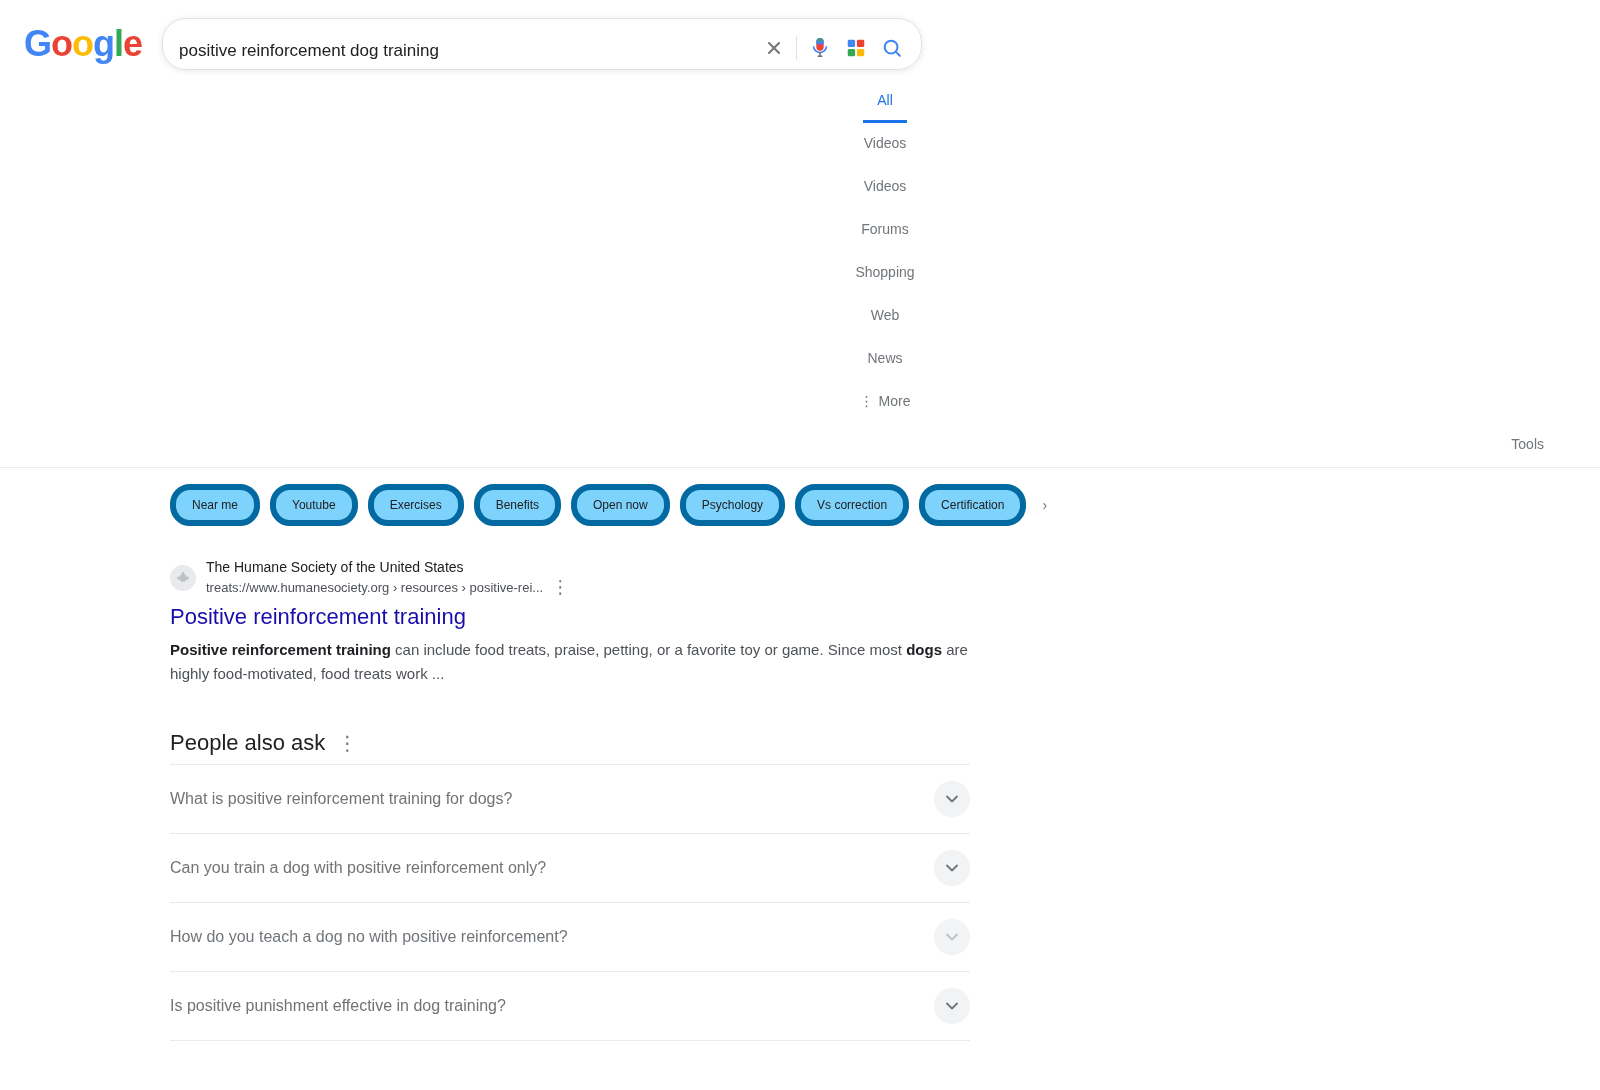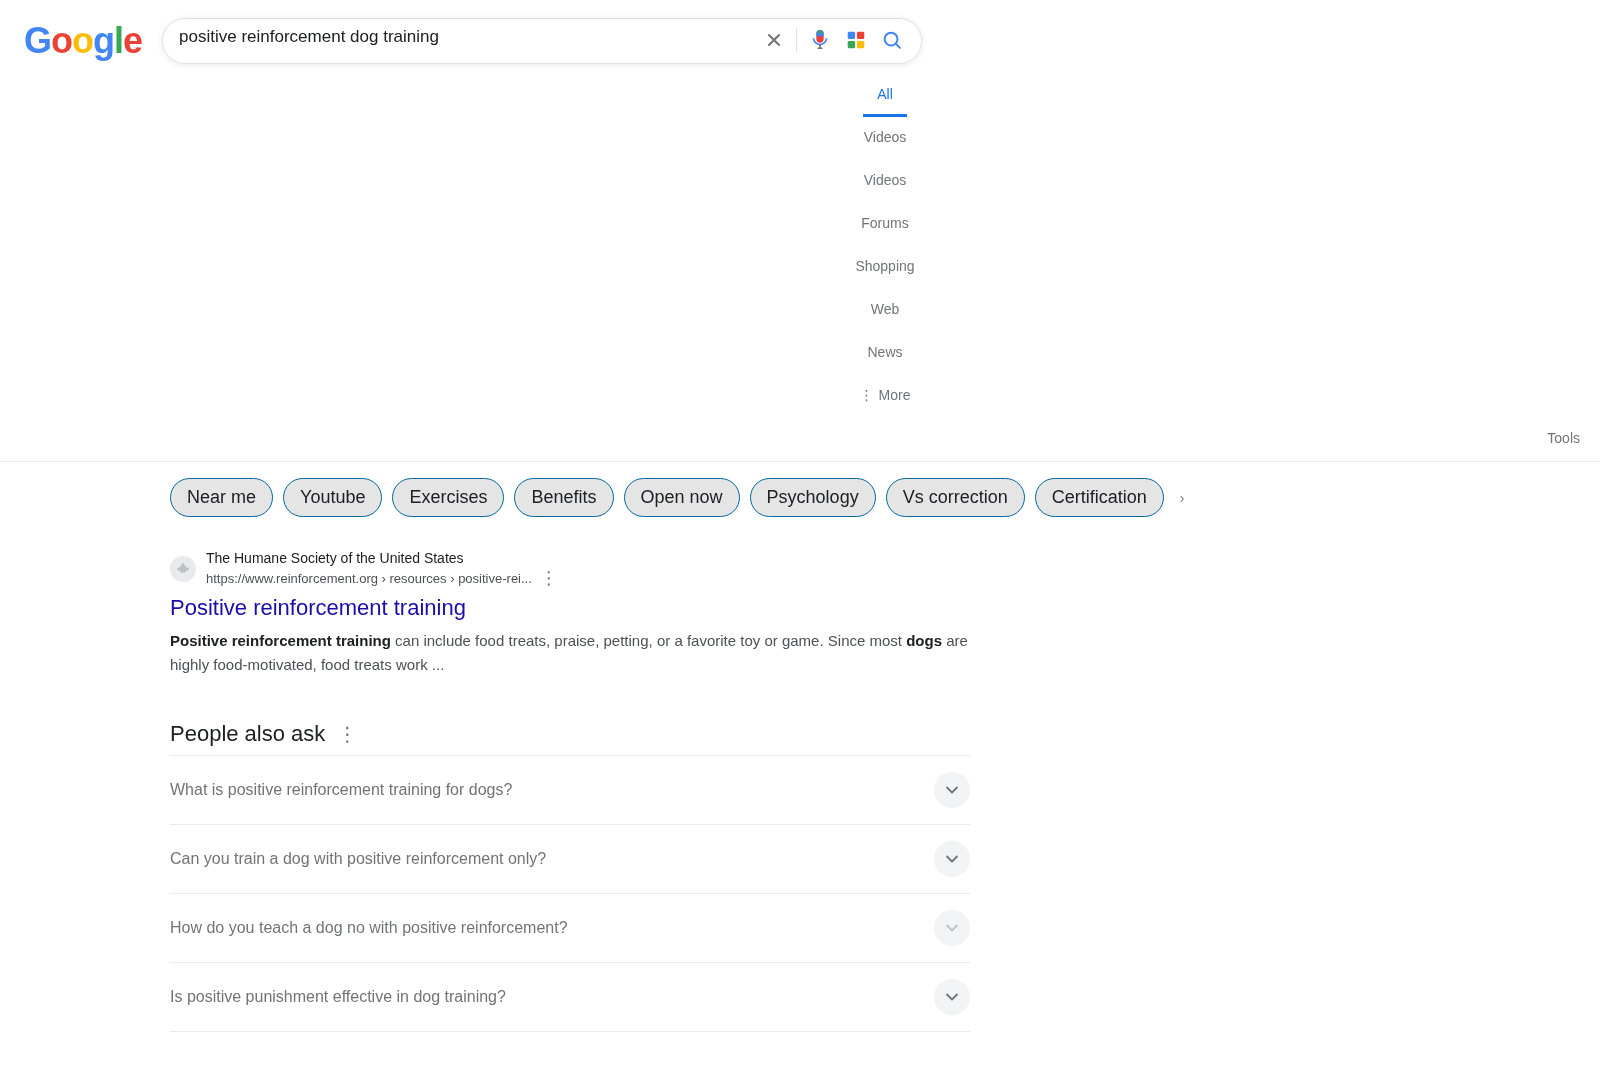--- a/index.html
+++ b/index.html
@@ -33,25 +33,25 @@
     .g-yellow { color: #FBBC05; }
     .g-green { color: #34A853; }
 
     .search-bar-container {
       flex: 1;
       max-width: 760px;
     }
 
     .search-bar {
       display: flex;
-      align-items: flex-start;
+      align-items: flex-end;
       border: 1px solid #dfe1e5;
       border-radius: 24px;
       padding: 8px 16px;
-      height: 46px;
+      height: 52px;
       box-shadow: 0 1px 6px rgba(32,33,36,.1);
       gap: 10px;
     }
 
     .search-input {
       flex: 1;
       border: none;
       outline: none;
       font-size: 17px;
       color: #202124;
@@ -123,43 +123,43 @@
       white-space: nowrap;
     }
 
     .nav-tab.active {
       color: #1a73e8;
       border-bottom: 3px solid #1a73e8;
     }
 
     .tools-tab {
       margin-left: auto;
-      padding-right: 20px;
+      padding-right: 56px;
     }
 
     
     .chips-row {
       display: flex;
       align-items: center;
       padding: 16px 0 16px 170px;
       gap: 10px;
       overflow: hidden;
     }
 
     .chip {
       display: flex;
       align-items: center;
-      border: 1px solid #0369a1;
+      border: 6px solid #0369a1;
       border-radius: 20px;
       padding: 8px 16px;
-      font-size: 18px;
+      font-size: 12px;
       color: #202124;
       cursor: pointer;
       white-space: nowrap;
-      background: #e5e5e5;
+      background: #7dd3fc;
     }
 
     .chip-arrow {
       margin-left: 6px;
       font-size: 14px;
       color: #70757a;
       cursor: pointer;
     }
 
     
@@ -409,21 +409,21 @@
           <circle cx="12" cy="12" r="10" fill="#e8eaed"></circle>
           <circle cx="12" cy="12" r="5" fill="#bdc1c6"></circle>
           <circle cx="12" cy="6" r="2" fill="#bdc1c6"></circle>
           <circle cx="18" cy="12" r="2" fill="#bdc1c6"></circle>
           <circle cx="6" cy="12" r="2" fill="#bdc1c6"></circle>
         </svg>
       </div>
       <div class="result-source-info">
         <span class="result-site-name">The Humane Society of the United States</span>
         <div class="result-url-row">
-          <span class="result-url">https://www.reinforcement.org › resources › positive-rei...</span>
+          <span class="result-url">treats://www.humanesociety.org › resources › positive-rei...</span>
           <span class="result-menu-dots">⋮</span>
         </div>
       </div>
     </div>
     <div class="result-title">Positive reinforcement training</div>
     <div class="result-snippet">
       <strong>Positive reinforcement training</strong> can include food treats, praise, petting, or a favorite toy or game. Since most <strong>dogs</strong> are highly food-motivated, food treats work ...
     </div>
   </div>
 

